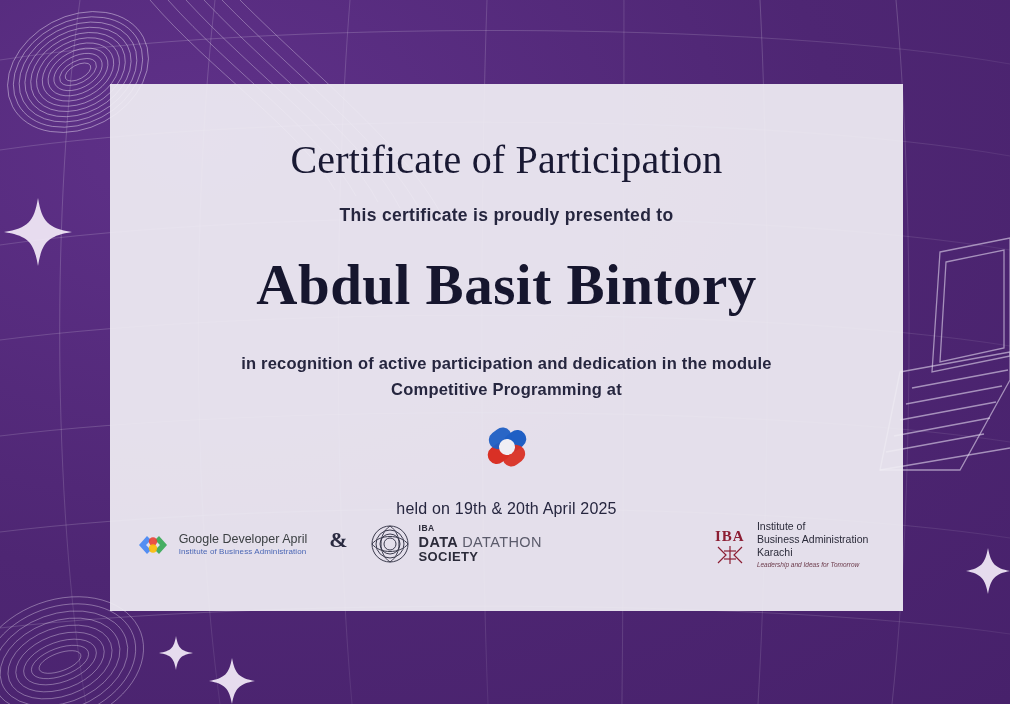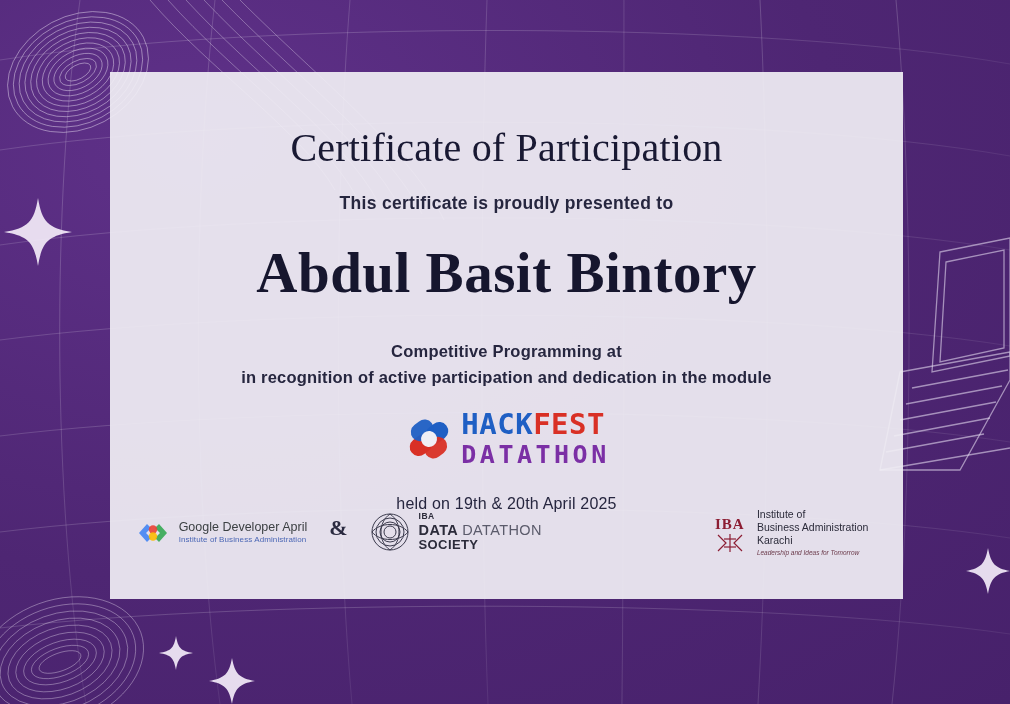--- a/index.html
+++ b/index.html
@@ -18,21 +18,21 @@
   }
   
   .bg-svg {
     position: absolute; inset: 0;
     width: 100%; height: 100%;
     pointer-events: none;
   }
   
   #card {
     position: absolute;
-    left: 110px; top: 72px;
+    left: 110px; top: 84px;
     width: 793px; height: 527px;
     background: rgba(240,238,244,0.93);
     display: flex;
     flex-direction: column;
     align-items: center;
   }
   .cert-title {
     margin-top: 52px;
     font-family: "Liberation Serif", serif;
     font-size: 40px;
@@ -227,40 +227,34 @@
 
   <div id="card">
 
     <div class="cert-title">Certificate of Participation</div>
 
     <div class="cert-subtitle">This certificate is proudly presented to</div>
 
     <div class="recipient">Abdul Basit Bintory</div>
 
     <div class="recognition">
+      <div>in recognition of active participation and dedication in the module</div>
       <div>Competitive Programming at</div>
-      <div>in recognition of active participation and dedication in the module</div>
     </div>
 
     <div class="event-logo">
       <svg class="logo-mark" width="52" height="50" viewBox="0 0 52 50">
         <g transform="translate(26,25) rotate(-38)">
           <rect x="-22" y="-9" width="24" height="18" rx="9" fill="#d93025"></rect>
           <rect x="-2" y="-9" width="24" height="18" rx="9" fill="#1f5fc4"></rect>
           <rect x="-12" y="-20" width="24" height="18" rx="9" fill="#1f5fc4" opacity="0.95"></rect>
           <rect x="-12" y="2" width="24" height="18" rx="9" fill="#d93025" opacity="0.95"></rect>
           <circle cx="0" cy="0" r="8" fill="#f0eef4"></circle>
         </g>
       </svg>
-      <div class="logo-words">
-        <div class="word-hackfest">
-          <span class="h-blue">HACK</span><span class="h-red">FEST</span>
-        </div>
-        <div class="word-datathon">DATATHON</div>
-      </div>
     </div>
 
     <div class="held-on">held on 19th &amp; 20th April 2025</div>
 
     <div class="footer-logos">
 
       <div class="flogo gdg">
         <svg width="36" height="24" viewBox="0 0 36 24">
           <path d="M12 3 L4 12 L12 21 L16 17 L11 12 L16 7 Z" fill="#4285f4" opacity="0.9"></path>
           <path d="M24 3 L32 12 L24 21 L20 17 L25 12 L20 7 Z" fill="#34a853" opacity="0.9"></path>

